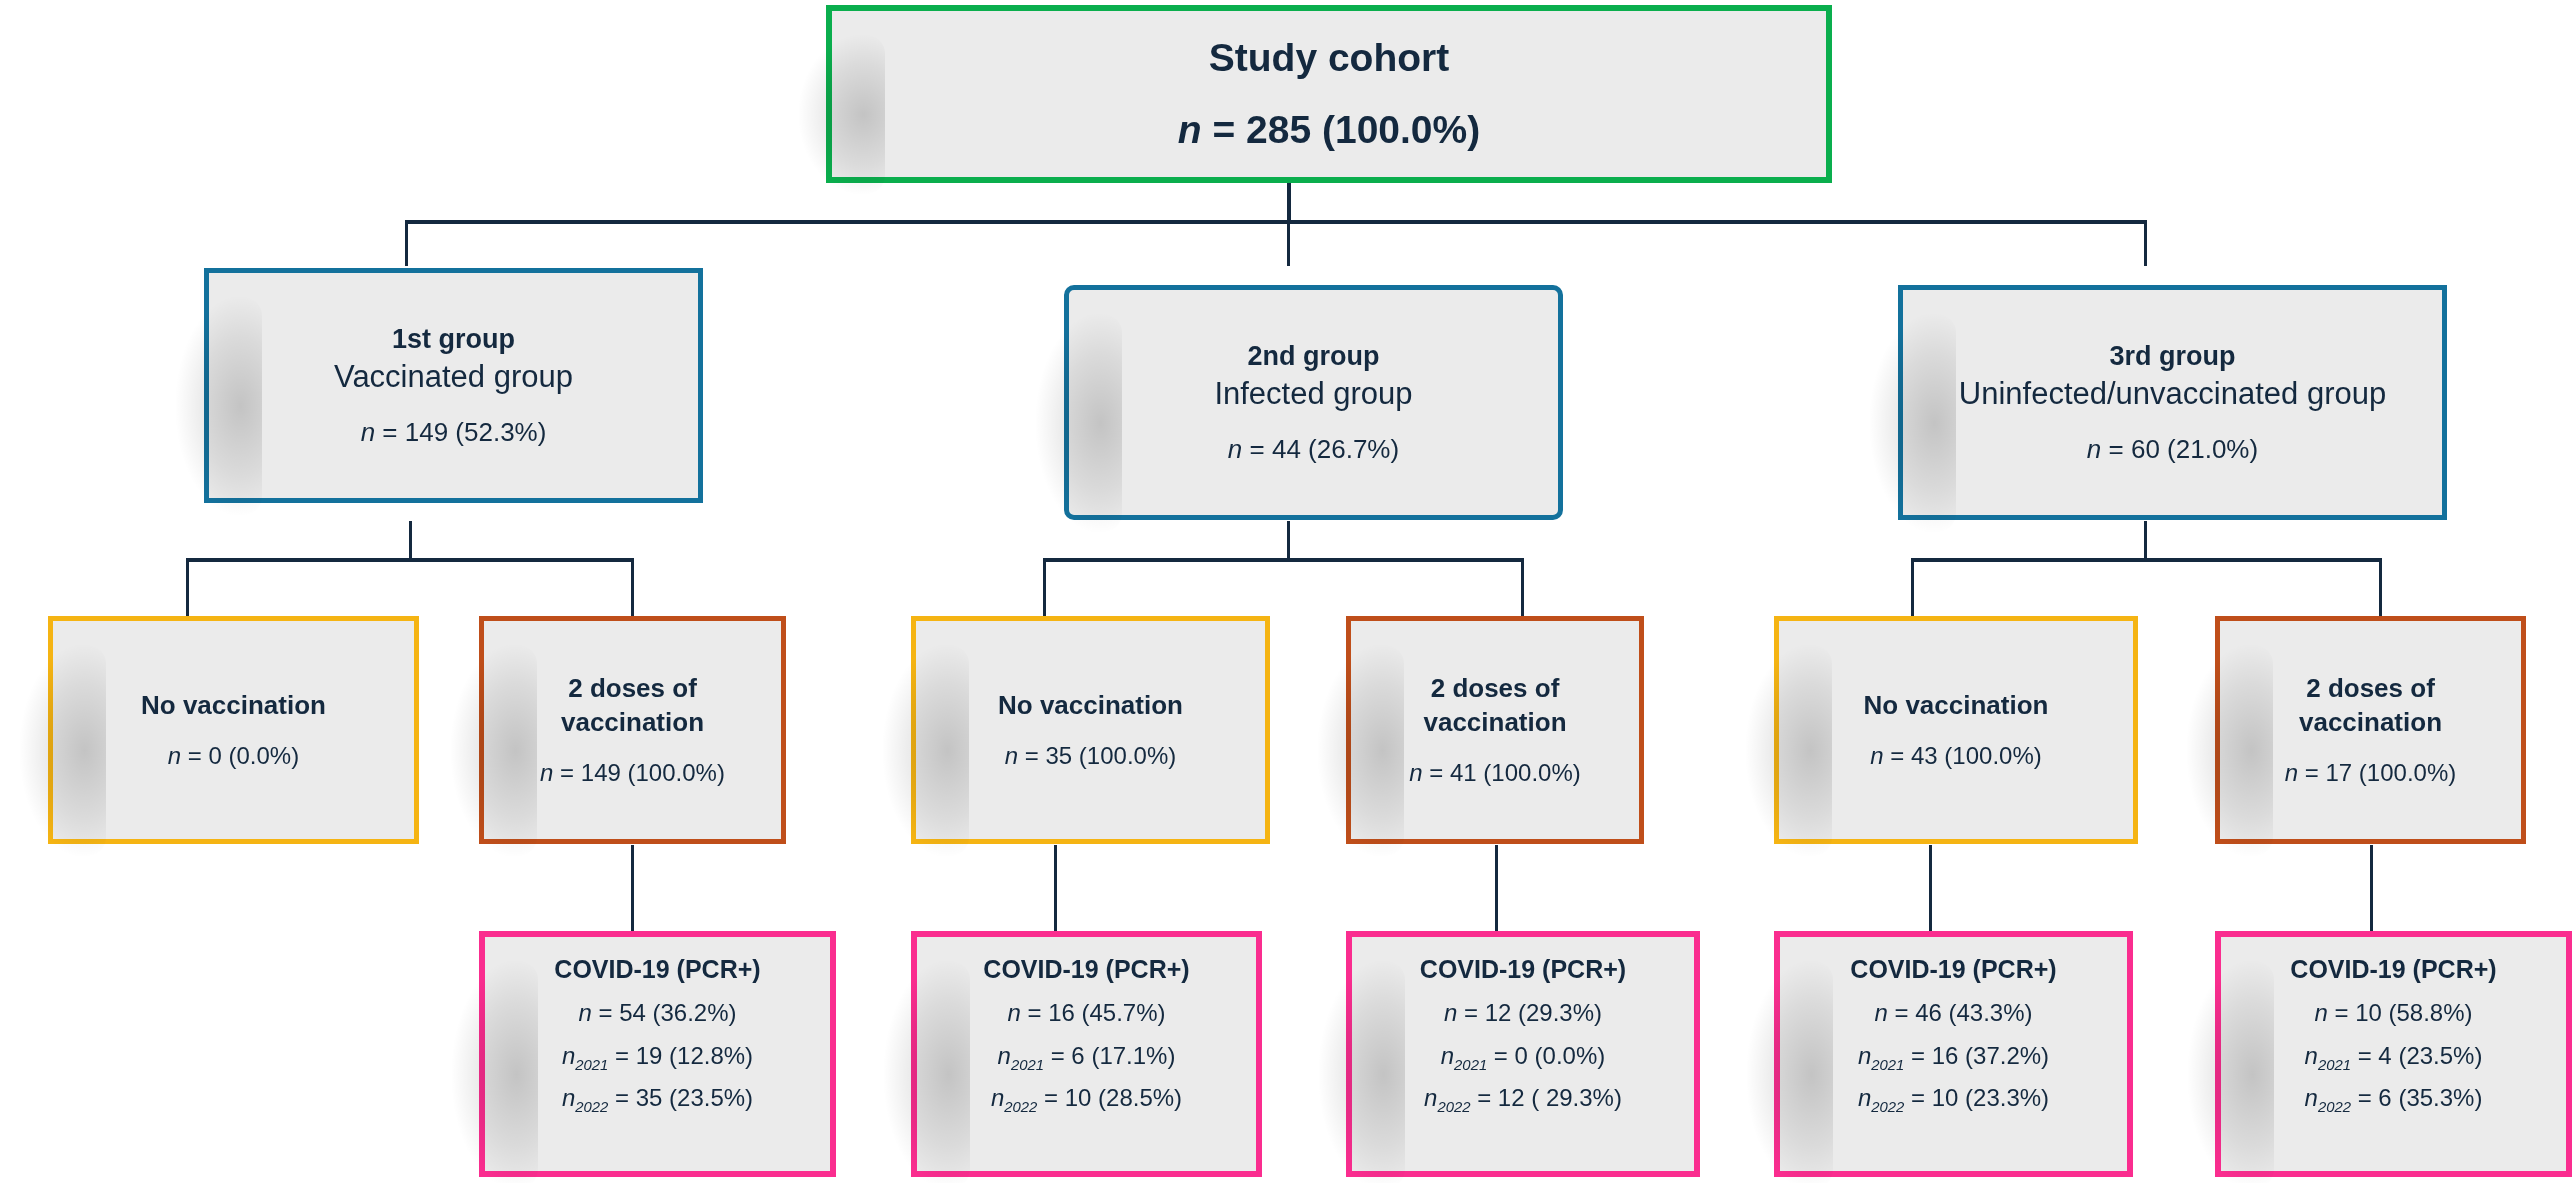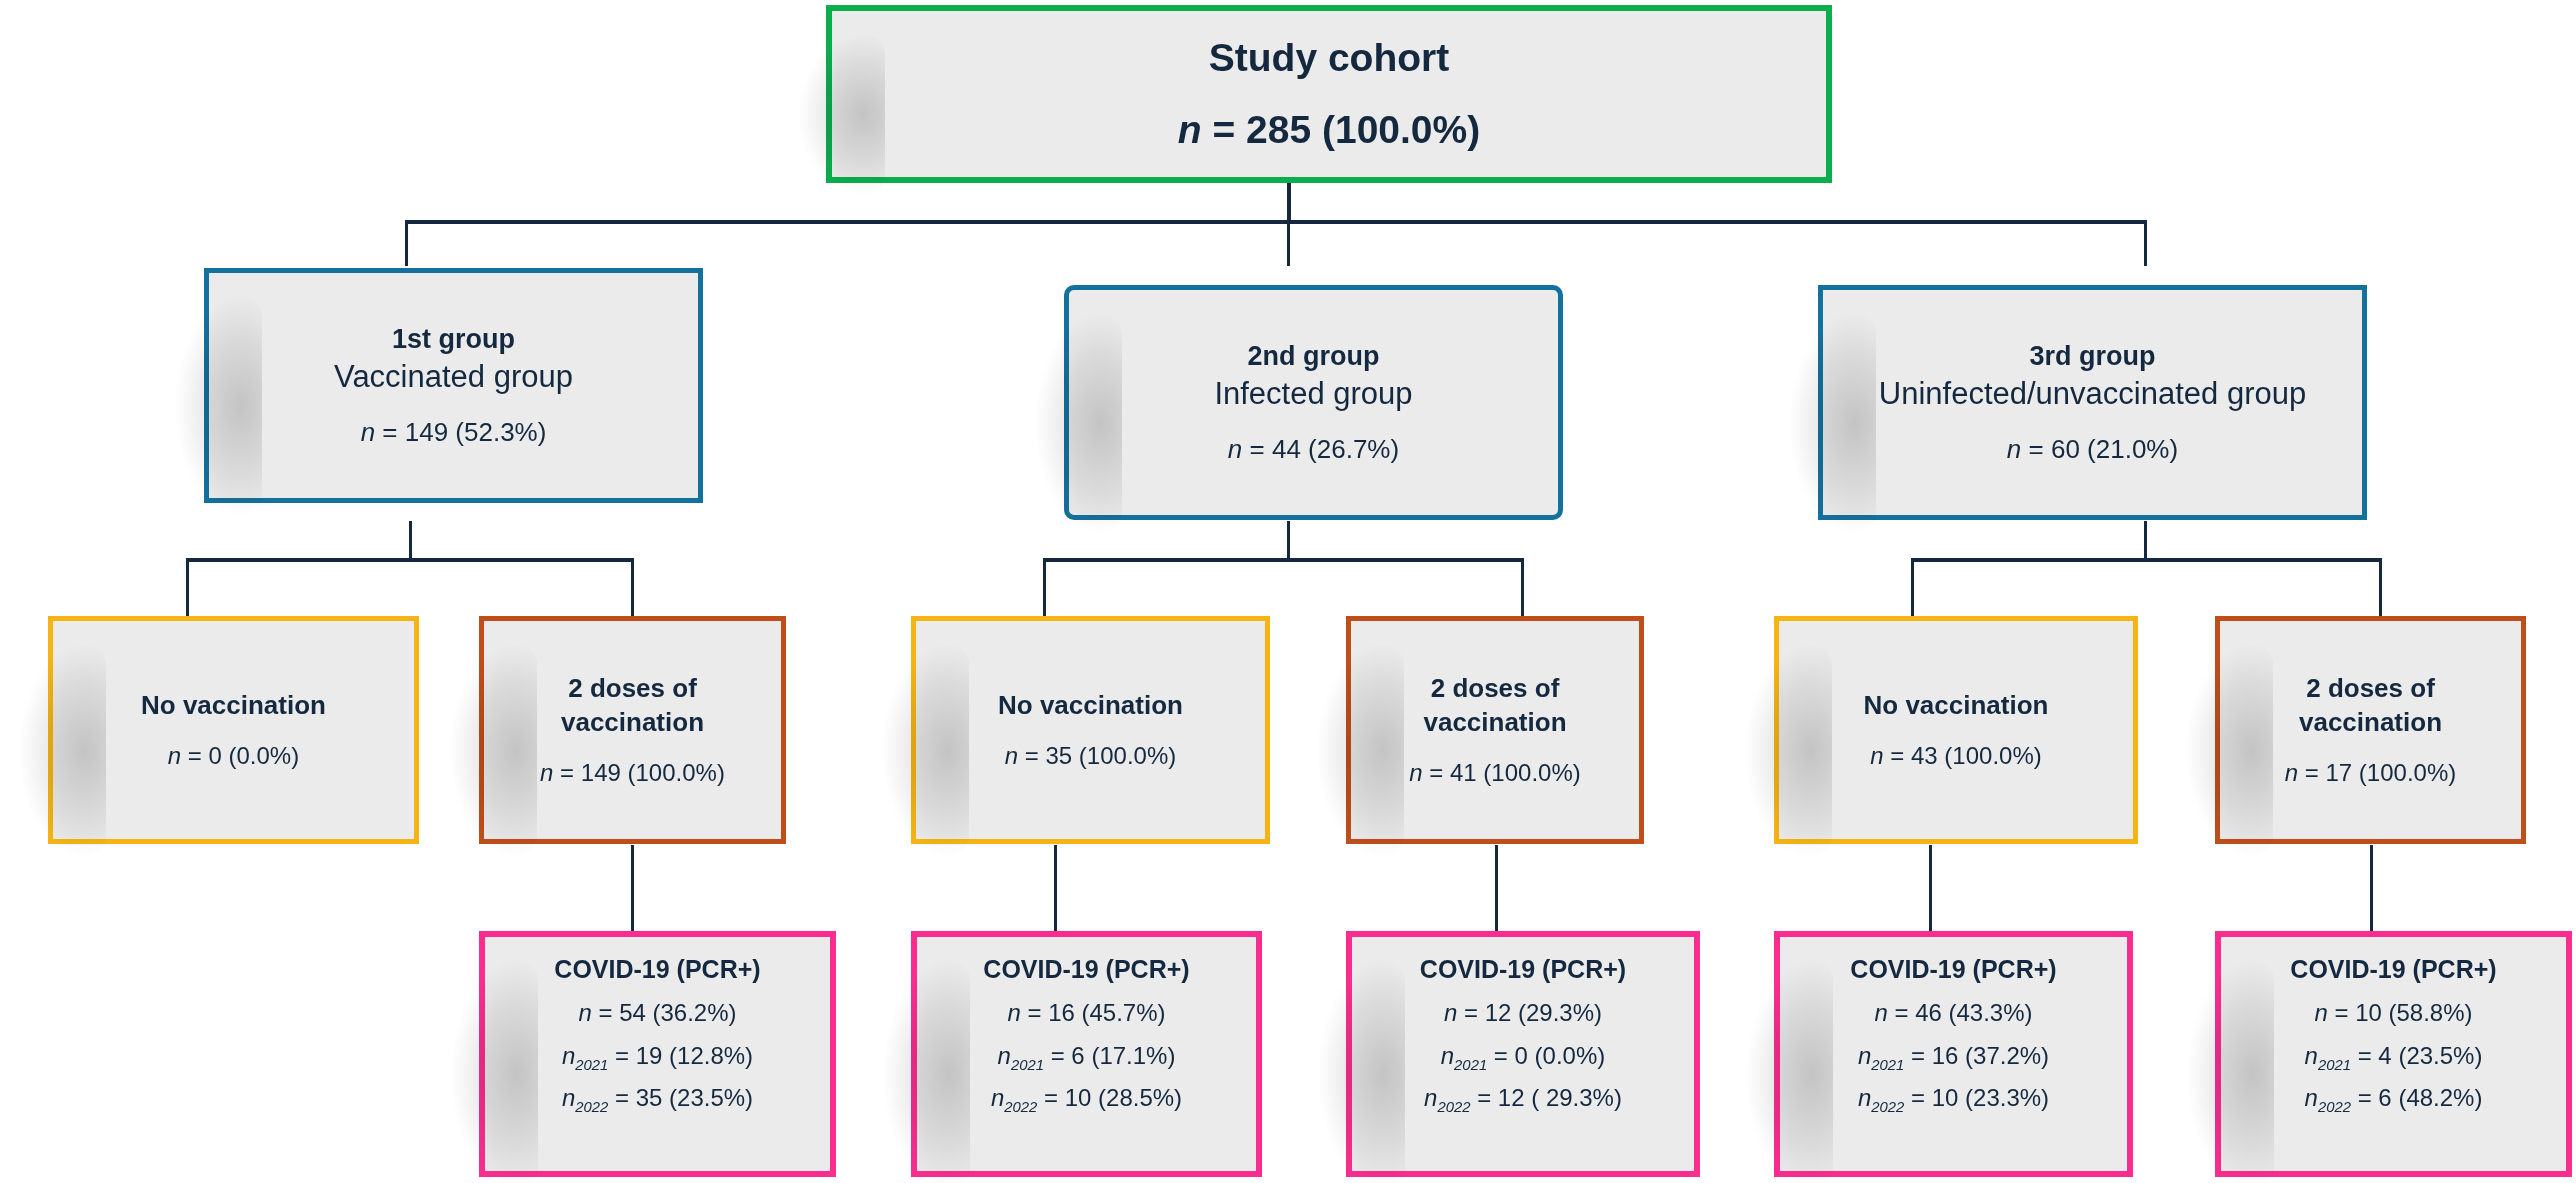--- a/index.html
+++ b/index.html
@@ -133,21 +133,21 @@
     <div class="sub">Vaccinated group</div>
     <div class="stat"><span class="ital">n</span><span> = 149 (52.3%)</span></div>
   </div>
 
   <div class="node lvl-group" style="left:1064px;top:285px;width:499px;height:235px;border-radius:10px;">
     <div class="title">2nd group</div>
     <div class="sub">Infected group</div>
     <div class="stat"><span class="ital">n</span><span> = 44 (26.7%)</span></div>
   </div>
 
-  <div class="node lvl-group" style="left:1818px;top:285px;width:549px;height:235px;">
+  <div class="node lvl-group" style="left:1898px;top:285px;width:549px;height:235px;">
     <div class="title">3rd group</div>
     <div class="sub">Uninfected/unvaccinated group</div>
     <div class="stat"><span class="ital">n</span><span> = 60 (21.0%)</span></div>
   </div>
 
   <div class="node lvl-dose" style="left:48px;top:616px;width:371px;height:228px;">
     <div class="title">No vaccination</div>
     <div class="stat"><span class="ital">n</span><span> = 0 (0.0%)</span></div>
   </div>
 
@@ -204,17 +204,17 @@
     <div class="title">COVID-19 (PCR+)</div>
     <div class="stat"><span class="ital">n</span><span> = 46 (43.3%)</span></div>
     <div class="stat"><span class="ital">n</span><sub>2021</sub><span> = 16 (37.2%)</span></div>
     <div class="stat"><span class="ital">n</span><sub>2022</sub><span> = 10 (23.3%)</span></div>
   </div>
 
   <div class="node lvl-covid" style="left:2215px;top:931px;width:357px;height:246px;">
     <div class="title">COVID-19 (PCR+)</div>
     <div class="stat"><span class="ital">n</span><span> = 10  (58.8%)</span></div>
     <div class="stat"><span class="ital">n</span><sub>2021</sub><span> = 4 (23.5%)</span></div>
-    <div class="stat"><span class="ital">n</span><sub>2022</sub><span> = 6 (48.2%)</span></div>
+    <div class="stat"><span class="ital">n</span><sub>2022</sub><span> = 6 (35.3%)</span></div>
   </div>
 
 </div>
 
 
 </body></html>

